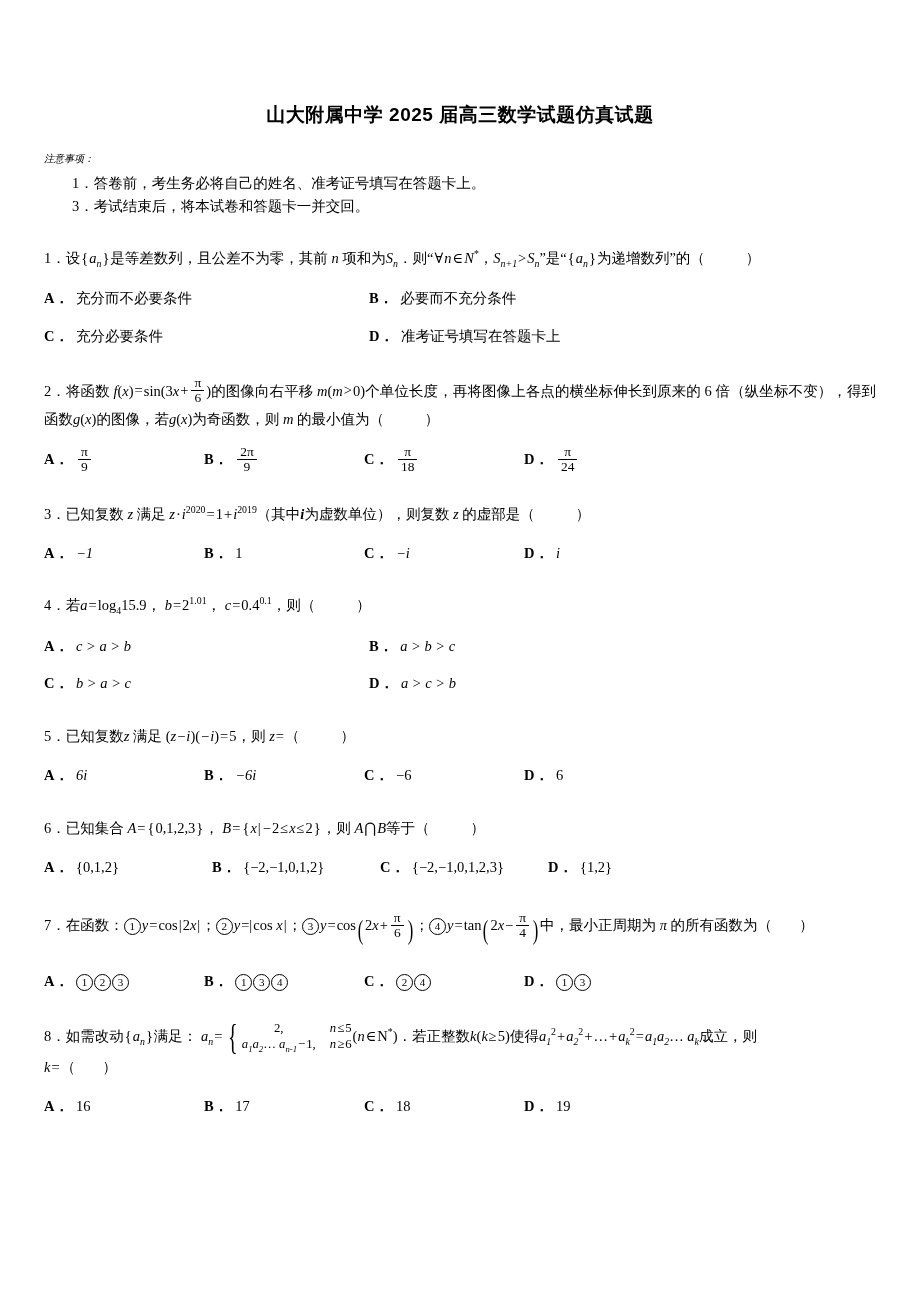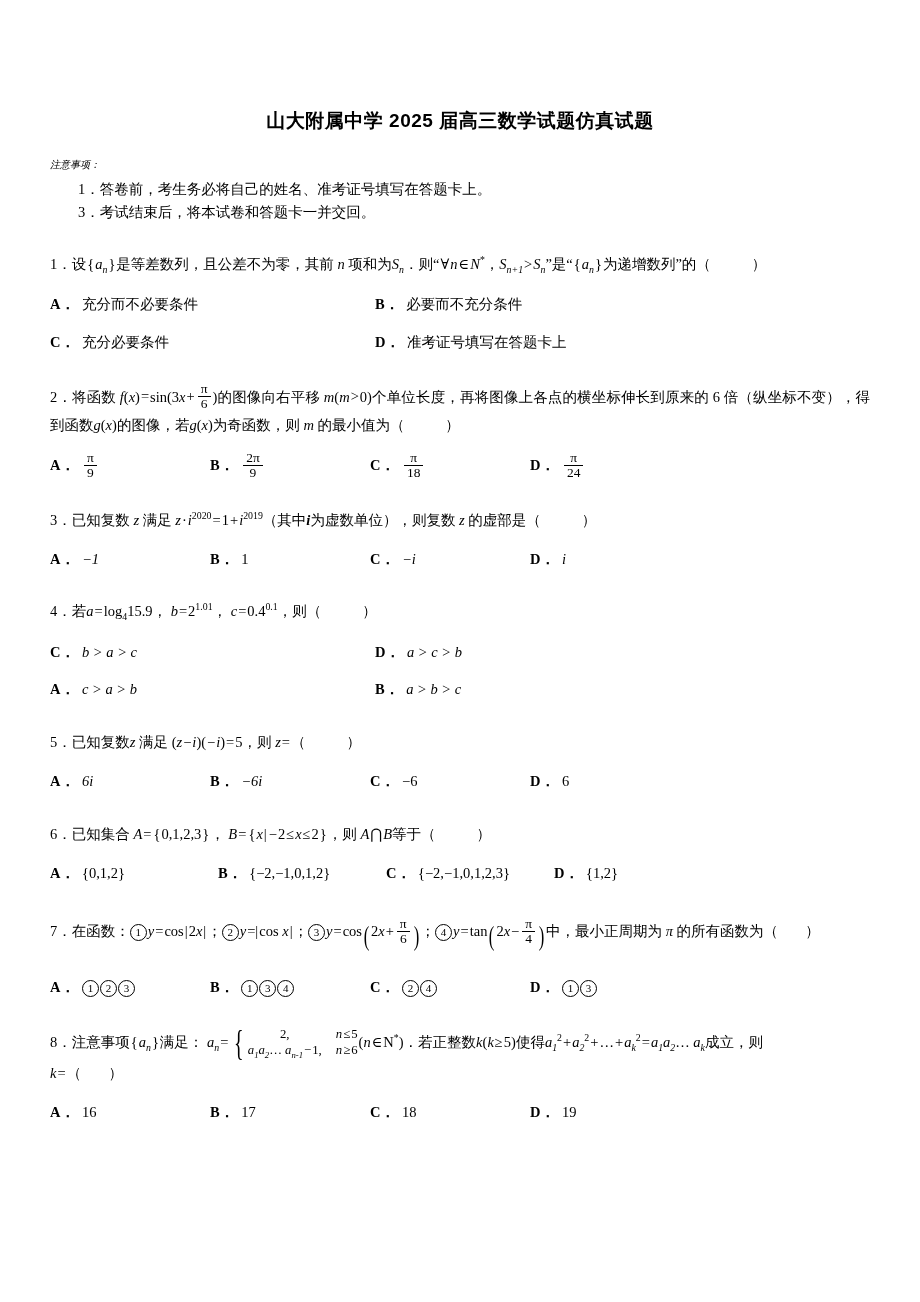--- a/index.html
+++ b/index.html
@@ -11,21 +11,21 @@
     width: 920px;
     height: 1302px;
     font-family: "Liberation Serif", "DejaVu Serif", serif;
     color: #000000;
     position: relative;
     overflow: hidden;
   }
   .page {
     width: 920px;
     height: 1302px;
-    padding: 12px;
+    padding: 6px;
     box-sizing: border-box;
     position: relative;
   }
   .doc-title {
     text-align: center;
     font-weight: bold;
     font-size: 19px;
     letter-spacing: 0.5px;
     margin: 0;
     padding-top: 96px;
@@ -202,26 +202,26 @@
           <div class="opt"><span class="opt-lab">C．</span><span class="mi">−i</span></div>
           <div class="opt"><span class="opt-lab">D．</span><span class="mi">i</span></div>
         </div>
       </div>
     </div>
 
     <div class="question">
       <span class="q-stem"><span>4．</span><span>若</span><span class="mi">a</span><span class="mo">=</span><span class="mn">log</span><sub class="n">4</sub><span class="mn">15.9</span><span>，</span> <span class="mi">b</span><span class="mo">=</span><span class="mn">2</span><sup class="n">1.01</sup><span>，</span> <span class="mi">c</span><span class="mo">=</span><span class="mn">0.4</span><sup class="n">0.1</sup><span>，则（</span><span class="blank-paren">&nbsp;&nbsp;&nbsp;</span><span>）</span></span>
       <div class="opts two-col">
         <div class="opts-row">
+          <div class="opt"><span class="opt-lab">A．</span><span class="mi">c &gt; a &gt; b</span></div>
+          <div class="opt"><span class="opt-lab">B．</span><span class="mi">a &gt; b &gt; c</span></div>
+        </div>
+        <div class="opts-row">
           <div class="opt"><span class="opt-lab">C．</span><span class="mi">b &gt; a &gt; c</span></div>
           <div class="opt"><span class="opt-lab">D．</span><span class="mi">a &gt; c &gt; b</span></div>
-        </div>
-        <div class="opts-row">
-          <div class="opt"><span class="opt-lab">A．</span><span class="mi">c &gt; a &gt; b</span></div>
-          <div class="opt"><span class="opt-lab">B．</span><span class="mi">a &gt; b &gt; c</span></div>
         </div>
       </div>
     </div>
 
     <div class="question">
       <span class="q-stem"><span>5．</span><span>已知复数</span><span class="mi">z</span> <span>满足</span> <span class="mn">(</span><span class="mi">z</span><span class="mo">−</span><span class="mi">i</span><span class="mn">)(</span><span class="mo">−</span><span class="mi">i</span><span class="mn">)</span><span class="mo">=</span><span class="mn">5</span><span>，则</span> <span class="mi">z</span><span class="mo">=</span><span>（</span><span class="blank-paren">&nbsp;&nbsp;&nbsp;</span><span>）</span></span>
       <div class="opts four-col">
         <div class="opts-row">
           <div class="opt"><span class="opt-lab">A．</span><span class="mi">6i</span></div>
           <div class="opt"><span class="opt-lab">B．</span><span class="mi">−6i</span></div>
@@ -249,21 +249,21 @@
         <div class="opts-row">
           <div class="opt"><span class="opt-lab">A．</span><span class="circnum">1</span><span class="circnum">2</span><span class="circnum">3</span></div>
           <div class="opt"><span class="opt-lab">B．</span><span class="circnum">1</span><span class="circnum">3</span><span class="circnum">4</span></div>
           <div class="opt"><span class="opt-lab">C．</span><span class="circnum">2</span><span class="circnum">4</span></div>
           <div class="opt"><span class="opt-lab">D．</span><span class="circnum">1</span><span class="circnum">3</span></div>
         </div>
       </div>
     </div>
 
     <div class="question">
-      <span class="q-stem"><span>8．</span><span>注意事项</span><span class="mo">{</span><span class="mi">a</span><sub>n</sub><span class="mo">}</span><span>满足：</span> <span class="mi">a</span><sub>n</sub><span class="mo">=</span><span class="brace-case"><span class="brace-glyph">{</span><span class="cases">
+      <span class="q-stem"><span>8．</span><span>如需改动</span><span class="mo">{</span><span class="mi">a</span><sub>n</sub><span class="mo">}</span><span>满足：</span> <span class="mi">a</span><sub>n</sub><span class="mo">=</span><span class="brace-case"><span class="brace-glyph">{</span><span class="cases">
               <span class="ccol1"><span class="mn">2,</span></span>
               <span><span class="mi">n</span><span class="mo">≤</span><span class="mn">5</span></span>
               <span class="ccol1"><span class="mi">a</span><sub>1</sub><span class="mi">a</span><sub>2</sub><span class="mn">… </span><span class="mi">a</span><sub>n-1</sub><span class="mo">−</span><span class="mn">1,</span></span>
               <span><span class="mi">n</span><span class="mo">≥</span><span class="mn">6</span></span>
             </span></span><span class="mn">(</span><span class="mi">n</span><span class="mo">∈</span><span class="mn">N</span><sup class="n">*</sup><span class="mn">)</span><span>．若正整数</span><span class="mi">k</span><span class="mn">(</span><span class="mi">k</span><span class="mo">≥</span><span class="mn">5</span><span class="mn">)</span><span>使得</span><span class="mi">a</span><sub>1</sub><sup class="n">2</sup><span class="mo">+</span><span class="mi">a</span><sub>2</sub><sup class="n">2</sup><span class="mo">+</span><span class="mn">…</span><span class="mo">+</span><span class="mi">a</span><sub>k</sub><sup class="n">2</sup><span class="mo">=</span><span class="mi">a</span><sub>1</sub><span class="mi">a</span><sub>2</sub><span class="mn">… </span><span class="mi">a</span><sub>k</sub><span>成立，则</span></span>
       <span class="q-tail"><span class="mi">k</span><span class="mo">=</span><span>（</span><span class="blank-paren">&nbsp;&nbsp;</span><span>）</span></span>
       <div class="opts four-col">
         <div class="opts-row">
           <div class="opt"><span class="opt-lab">A．</span><span class="mn">16</span></div>
           <div class="opt"><span class="opt-lab">B．</span><span class="mn">17</span></div>

